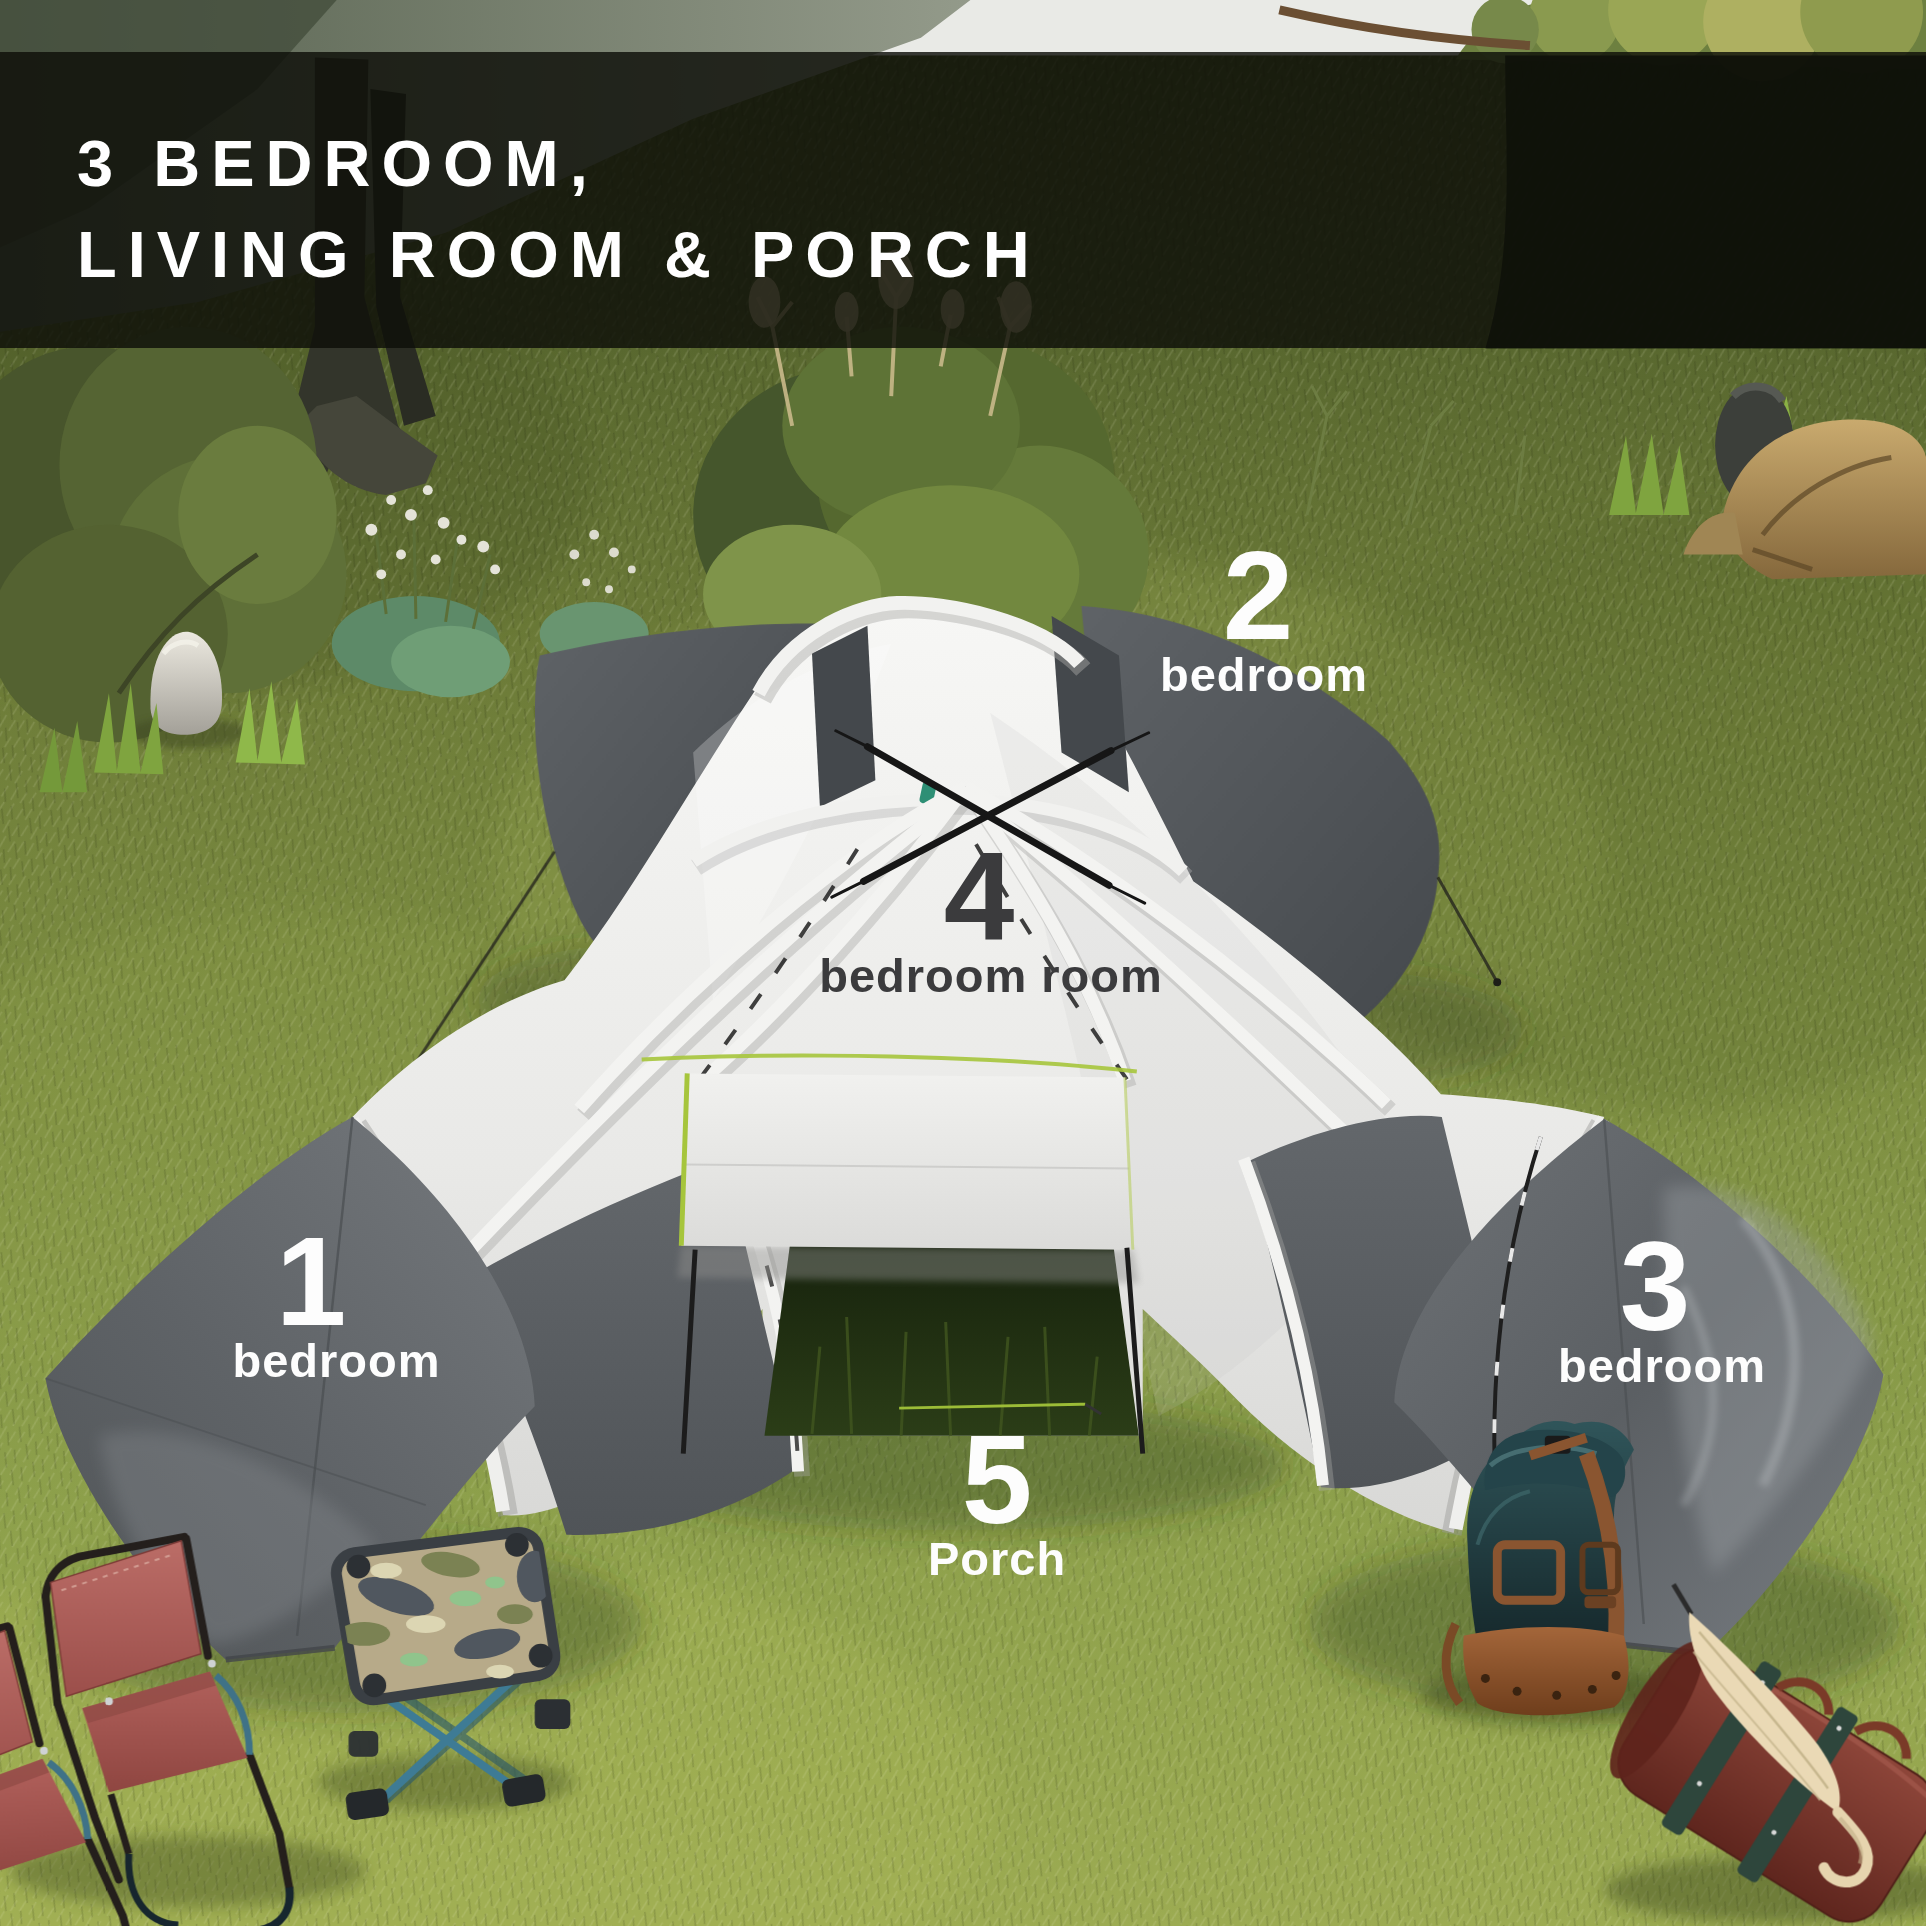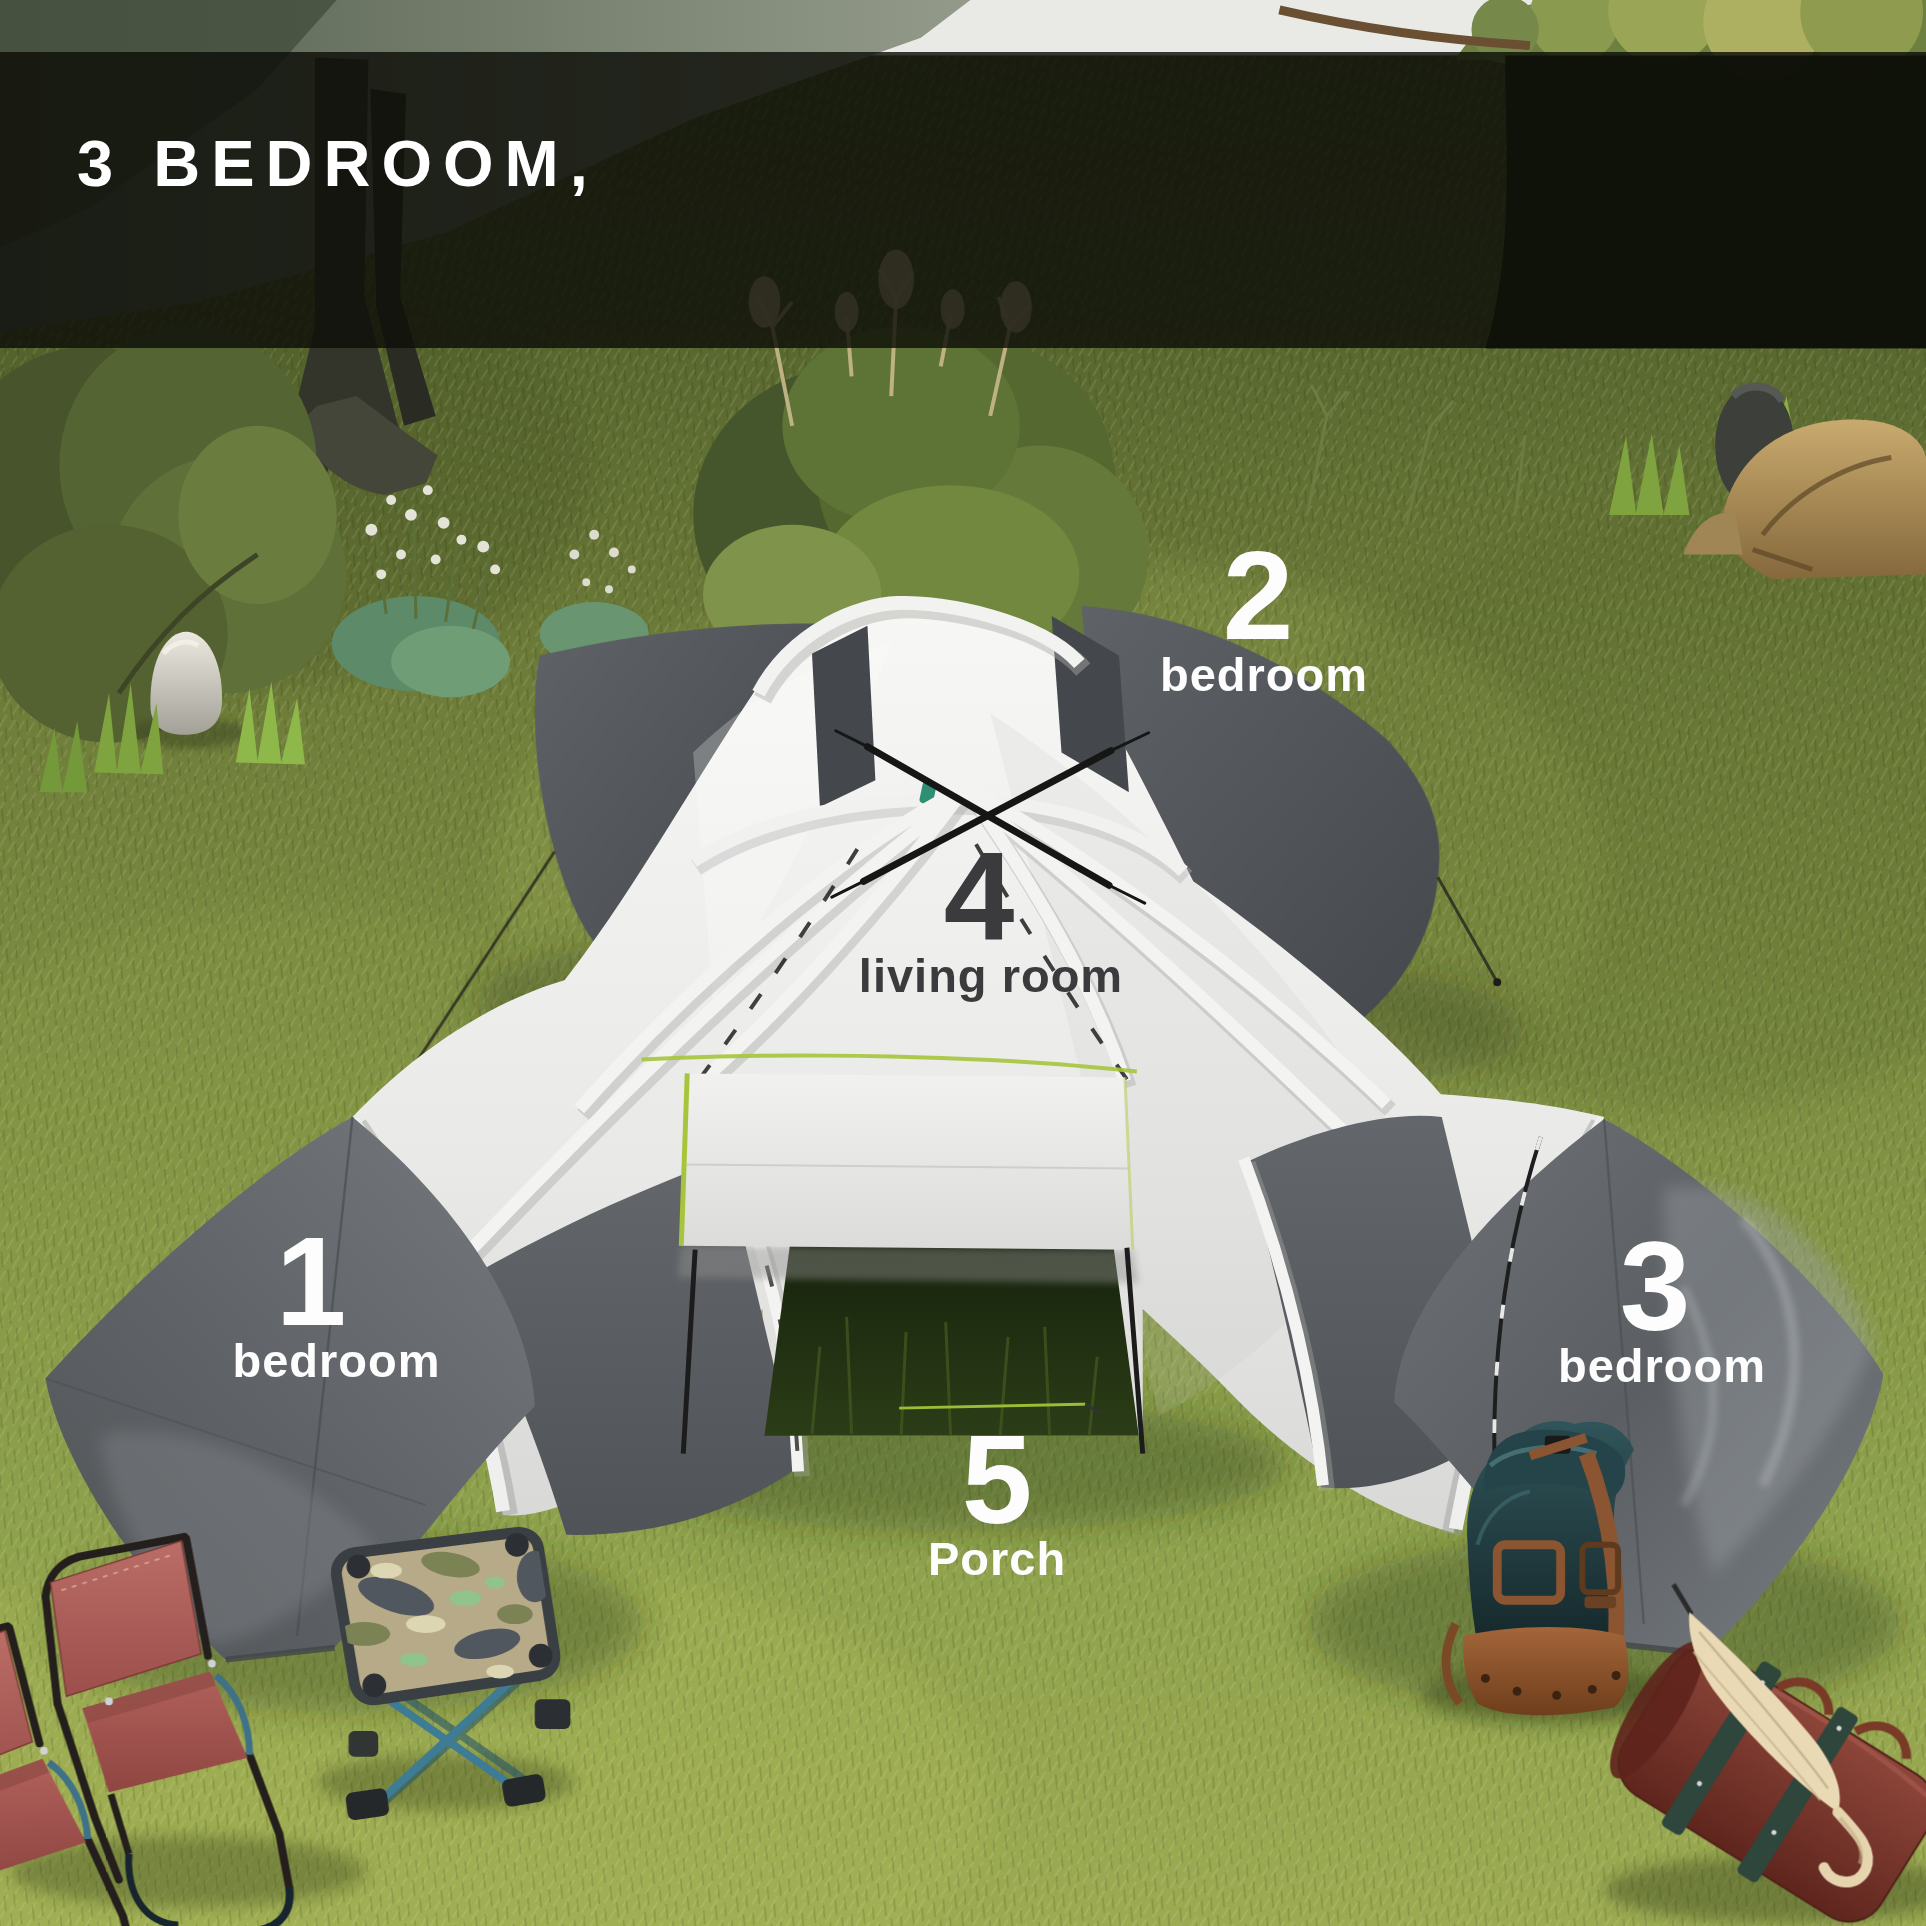--- a/index.html
+++ b/index.html
@@ -475,30 +475,31 @@
         <path d="M1710 1668 C1750 1716 1800 1770 1838 1818" stroke="#c7b78e" stroke-width="2" fill="none" opacity="0.8"></path>
         <path d="M1856 1830 C1876 1852 1892 1868 1884 1888 C1876 1906 1850 1904 1842 1886" stroke="#e6d4ae" stroke-width="11" fill="none" stroke-linecap="round"></path>
         <path d="M1858 1836 C1874 1854 1884 1868 1878 1882" stroke="#bfae85" stroke-width="4" fill="none" opacity="0.6"></path>
       </g>
     </g>
   </g>
 </svg>
 
 <div class="band">
   <div class="hline">3 BEDROOM,</div>
+  <div class="hline">LIVING ROOM &amp; PORCH</div>
 </div>
 
 <div class="plabel" style="left:1258px;top:546px;">
   <div class="num">2</div>
   <div class="word" style="margin-left:12px;">bedroom</div>
 </div>
 
 <div class="plabel dark" style="left:979px;top:847px;">
   <div class="num">4</div>
-  <div class="word" style="margin-left:24px;">living room</div>
+  <div class="word" style="margin-left:24px;">bedroom room</div>
 </div>
 
 <div class="plabel" style="left:311px;top:1232px;">
   <div class="num">1</div>
   <div class="word" style="margin-left:51px;">bedroom</div>
 </div>
 
 <div class="plabel" style="left:1655px;top:1237px;">
   <div class="num">3</div>
   <div class="word" style="margin-left:14px;">bedroom</div>

